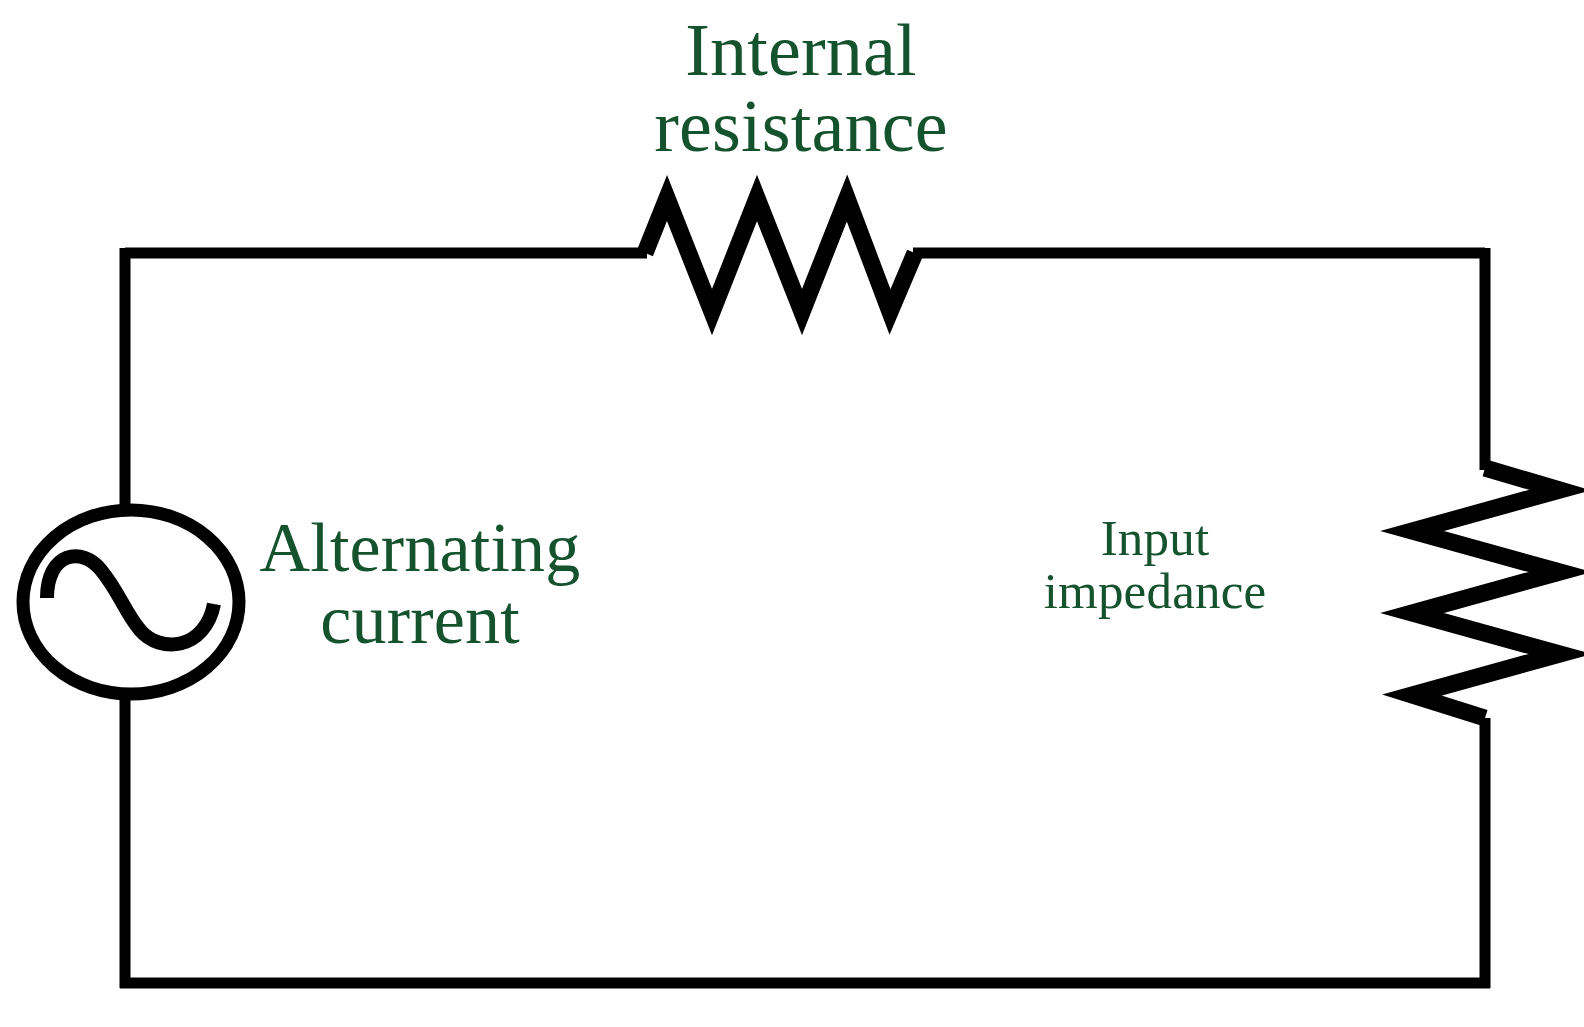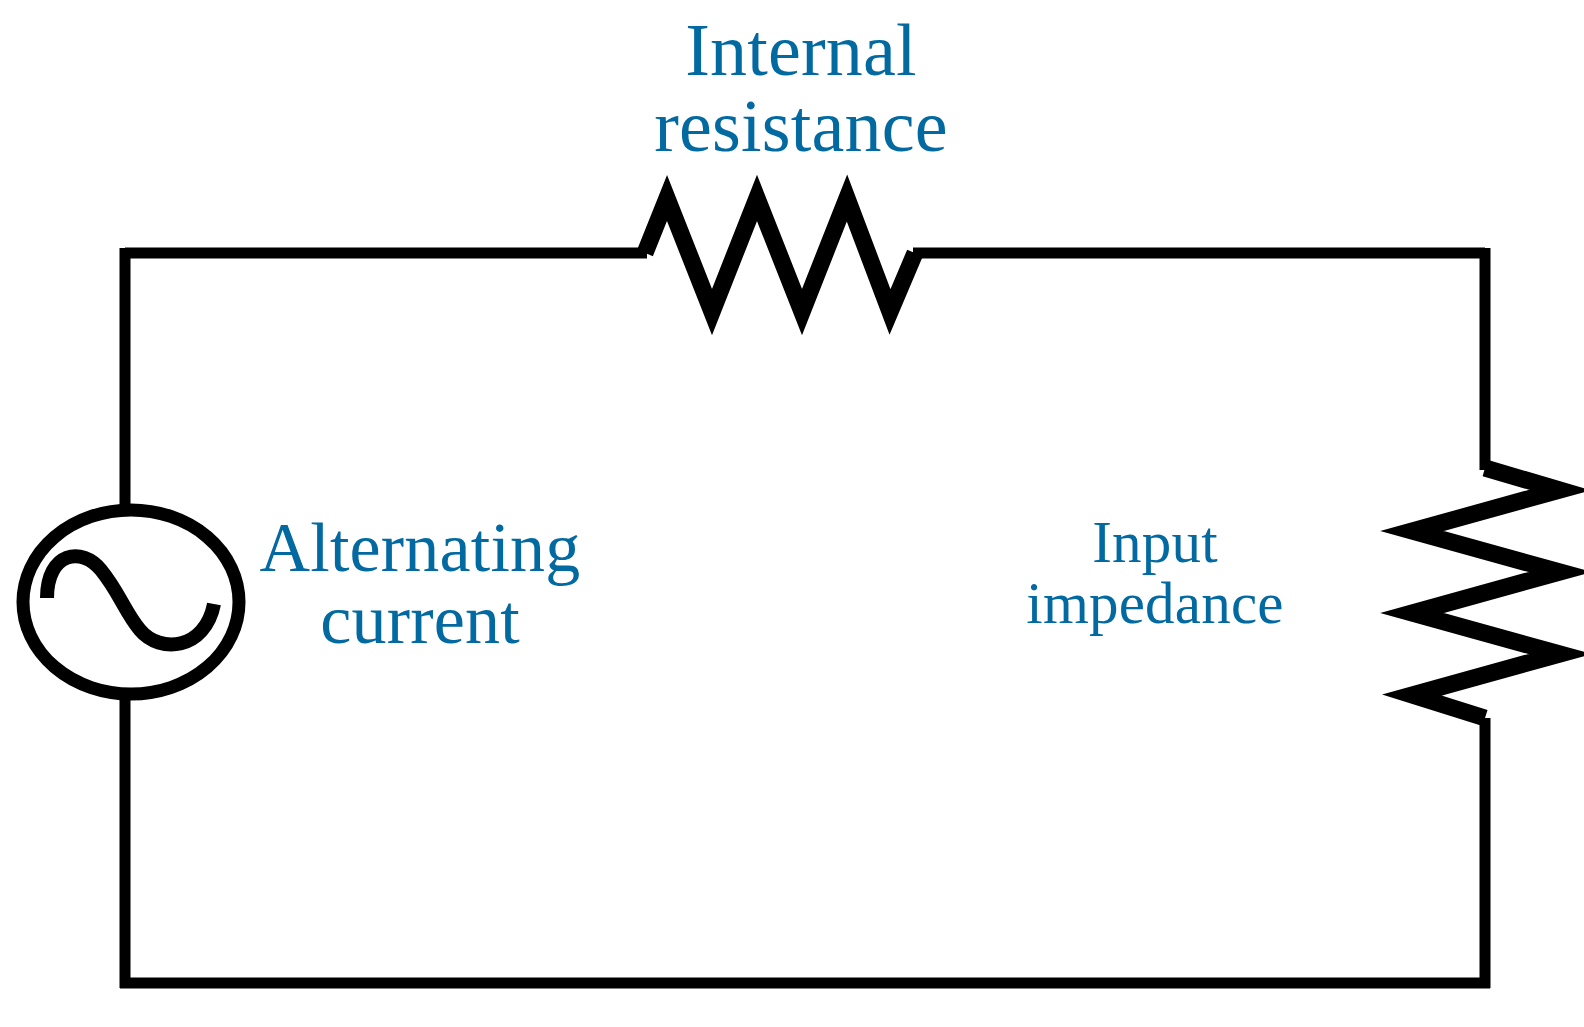--- a/index.html
+++ b/index.html
@@ -23,21 +23,21 @@
   #circuit-svg {
     position: absolute;
     left: 0;
     top: 0;
     width: 1584px;
     height: 1027px;
     display: block;
   }
   .diagram-label {
     position: absolute;
-    color: #0369a1;
+    color: #14532d;
     font-family: "Liberation Serif", "DejaVu Serif", serif;
     font-weight: 400;
     line-height: 1.03;
     text-align: center;
     white-space: pre-line;
     letter-spacing: 0.2px;
   }
   #label-internal-resistance {
     left: 566px;
     top: 12px;
@@ -47,21 +47,21 @@
   #label-alternating-current {
     left: 190px;
     top: 512px;
     width: 460px;
     font-size: 70px;
   }
   #label-input-impedance {
     left: 930px;
     top: 512px;
     width: 450px;
-    font-size: 59px;
+    font-size: 51px;
   }
 </style>
 </head>
 <body>
 
 <div id="diagram-root">
 
   <svg id="circuit-svg" viewBox="0 0 1584 1027" xmlns="http://www.w3.org/2000/svg">
 
     <g stroke="#000000" stroke-width="11" stroke-linecap="butt" fill="none">

